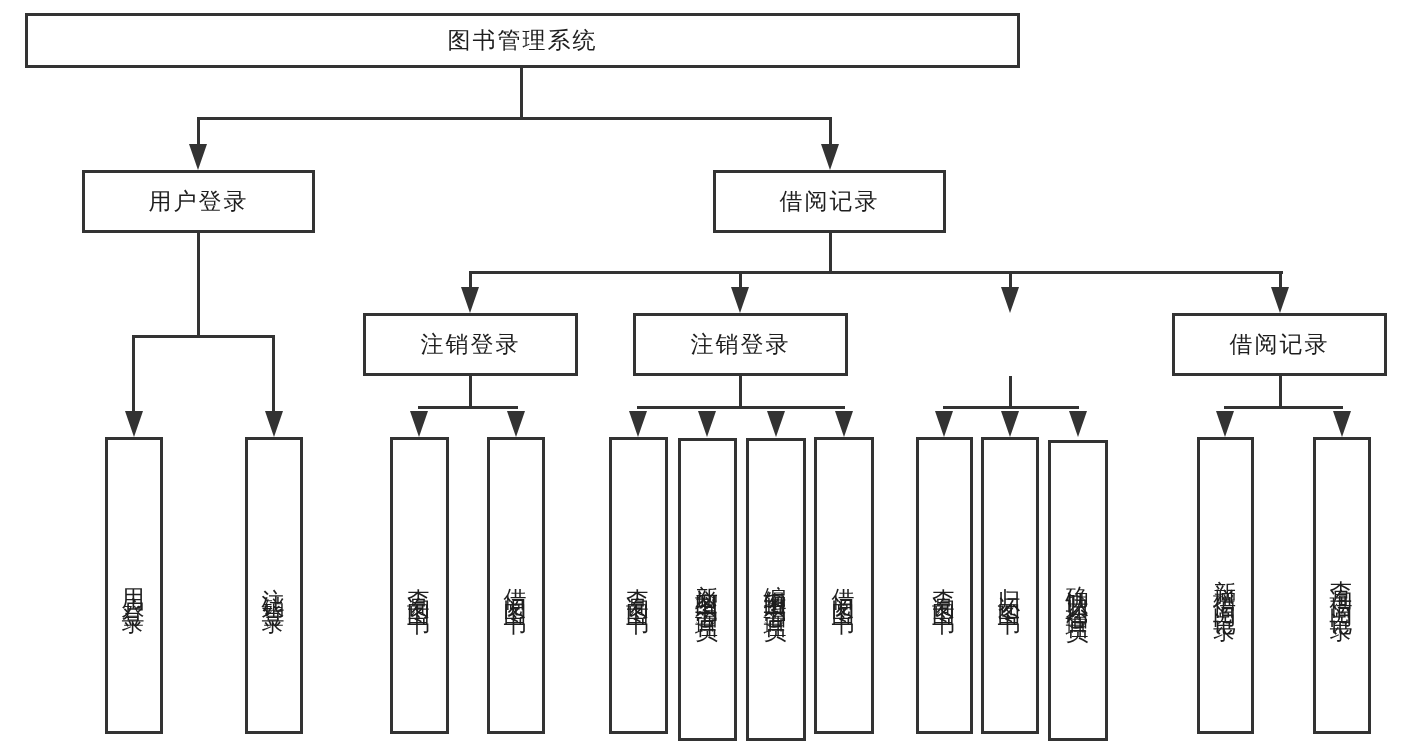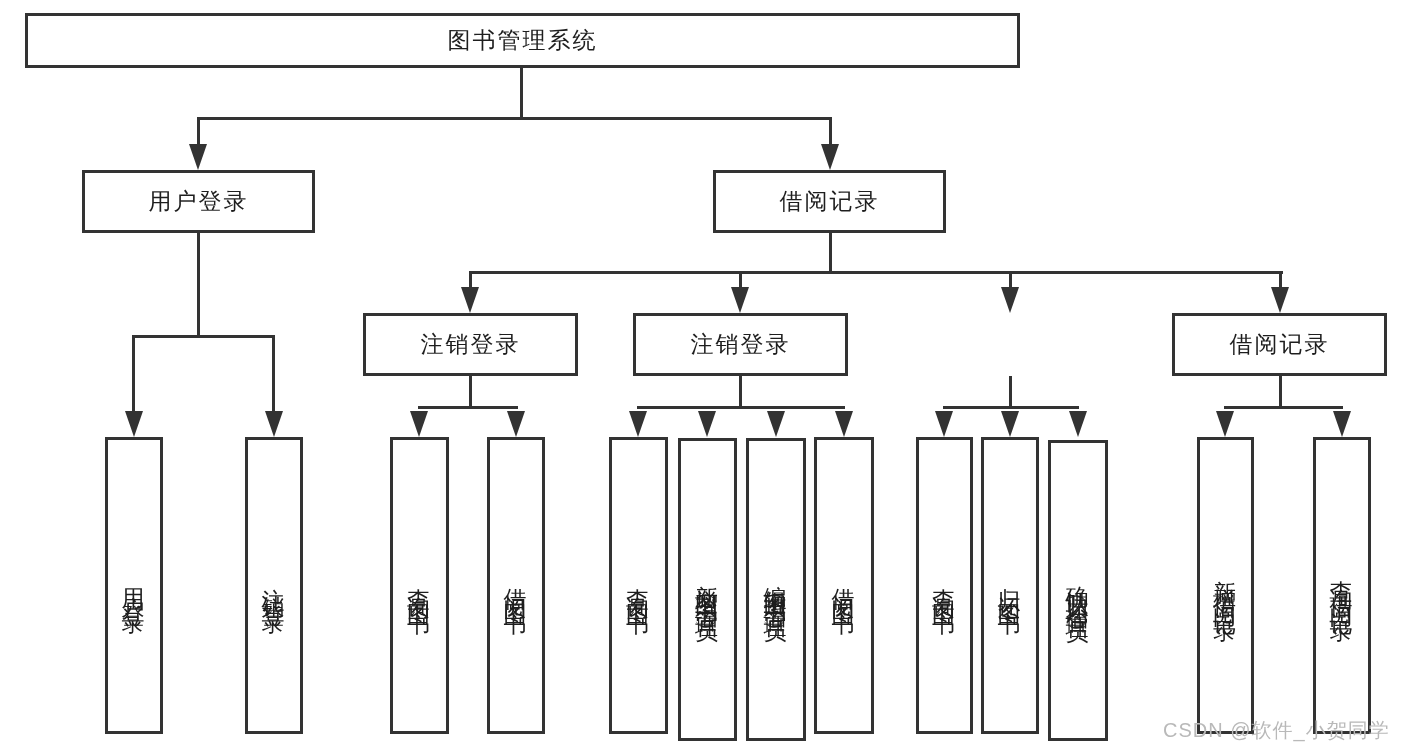--- a/index.html
+++ b/index.html
@@ -128,15 +128,14 @@
   <div class="vbox long" style="left:746px;top:438px;width:60px;height:303px;">编辑图书（管理员）</div>
   <div class="vbox" style="left:814px;top:437px;width:60px;height:297px;">借阅图书</div>
 
   <div class="vbox" style="left:916px;top:437px;width:57px;height:297px;">查询图书</div>
   <div class="vbox" style="left:981px;top:437px;width:58px;height:297px;">归还图书</div>
   <div class="vbox long" style="left:1048px;top:440px;width:60px;height:301px;">确认归还（管理员）</div>
 
   <div class="vbox" style="left:1197px;top:437px;width:57px;height:297px;">新增借阅记录</div>
   <div class="vbox" style="left:1313px;top:437px;width:58px;height:297px;">查询借阅记录</div>
 
-  <div class="watermark">CSDN @软件_小贺同学</div>
 
 </div>
 
 </body></html>

